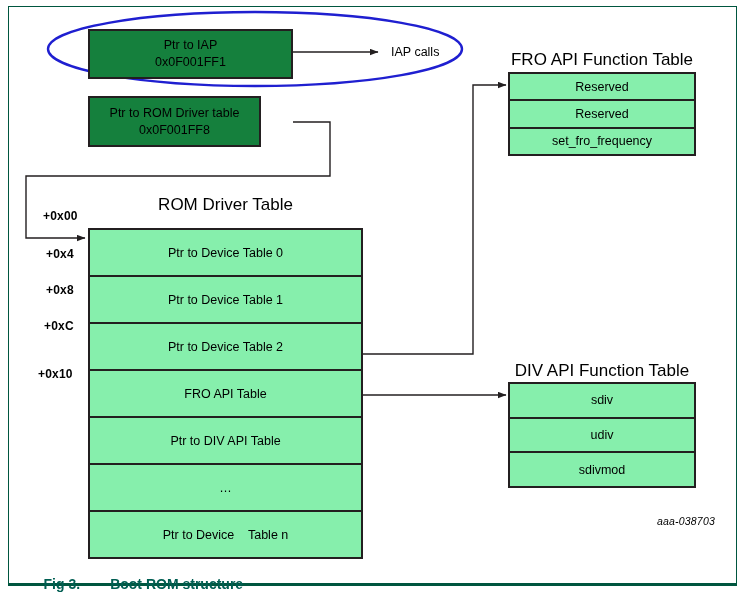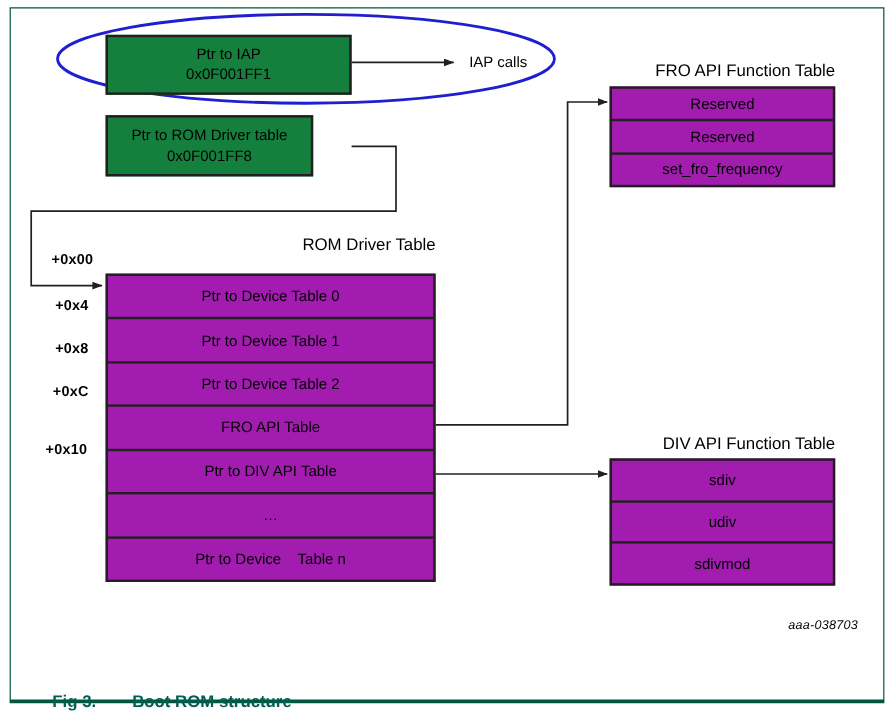--- a/index.html
+++ b/index.html
@@ -34,38 +34,38 @@
     font-size:12.5px;
     color:#000000;
     line-height:1.35;
     text-align:center;
   }
   .box .ln{display:block;white-space:nowrap;}
   
   .stack{
     position:absolute;
     border:2px solid #231f20;
-    background:#a21caf;
+    background:#86efac;
     box-sizing:border-box;
     display:flex;
     flex-direction:column;
   }
   .stack .row{
     flex:1 1 auto;
     border-bottom:2px solid #231f20;
     box-sizing:border-box;
     display:flex;align-items:center;justify-content:center;
     font-size:12.5px;color:#000;white-space:pre;
   }
   .stack .row:last-child{border-bottom:none;}
   
   .tbl-title{
     position:absolute;
-    font-size:14px;color:#000;white-space:nowrap;
-    text-align:right;
+    font-size:17px;color:#000;white-space:nowrap;
+    text-align:center;
   }
   .offset{
     position:absolute;
     font-size:12px;color:#000;white-space:nowrap;
     font-weight:600;
     letter-spacing:.2px;
   }
   .plain-label{
     position:absolute;font-size:12.5px;color:#000;white-space:nowrap;
   }
@@ -119,21 +119,21 @@
 
   <div class="plain-label" style="left:391px;top:45px;">IAP calls</div>
 
   <div class="box" style="left:88px;top:96px;width:173px;height:51px;">
     <span class="ln">Ptr to ROM Driver table</span>
     <span class="ln">0x0F001FF8</span>
   </div>
 
   <div class="tbl-title" style="left:88px;top:195px;width:275px;">ROM Driver Table</div>
 
-  <div class="stack" style="left:88px;top:228px;width:275px;height:257px;">
+  <div class="stack" style="left:88px;top:228px;width:275px;height:331px;">
     <div class="row">Ptr to Device Table 0</div>
     <div class="row">Ptr to Device Table 1</div>
     <div class="row">Ptr to Device Table 2</div>
     <div class="row">FRO API Table</div>
     <div class="row">Ptr to DIV API Table</div>
     <div class="row">…</div>
     <div class="row">Ptr to Device    Table n</div>
   </div>
 
   <div class="offset" style="left:43px;top:209px;">+0x00</div>

